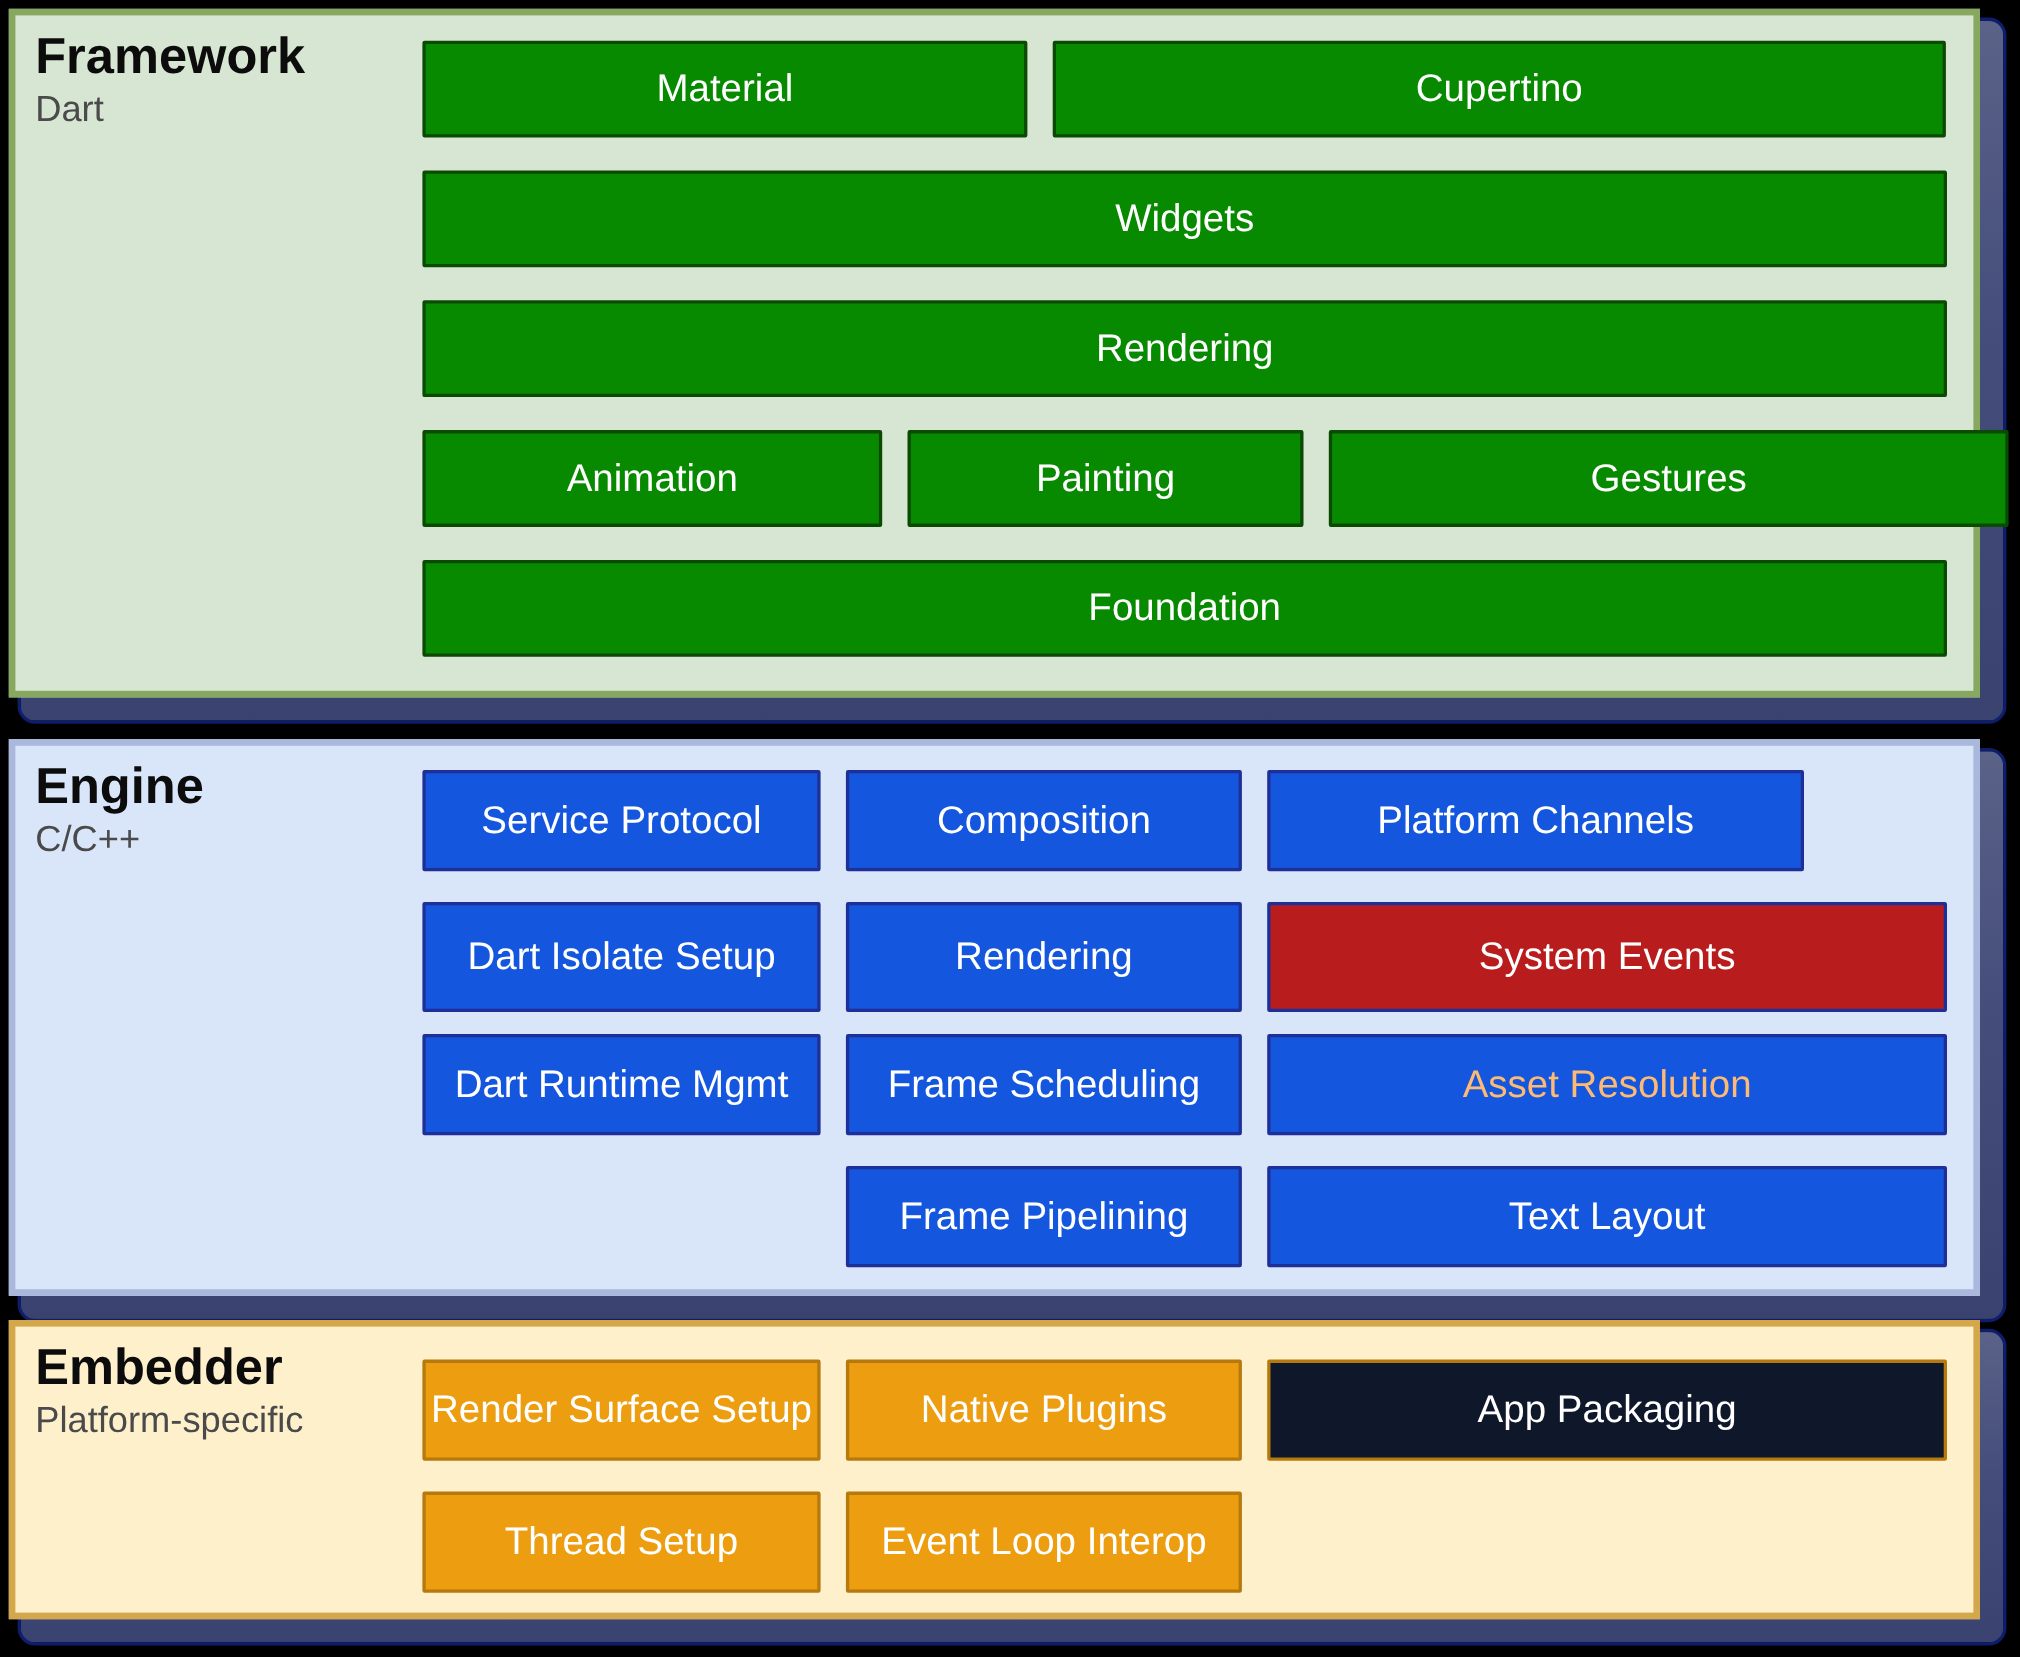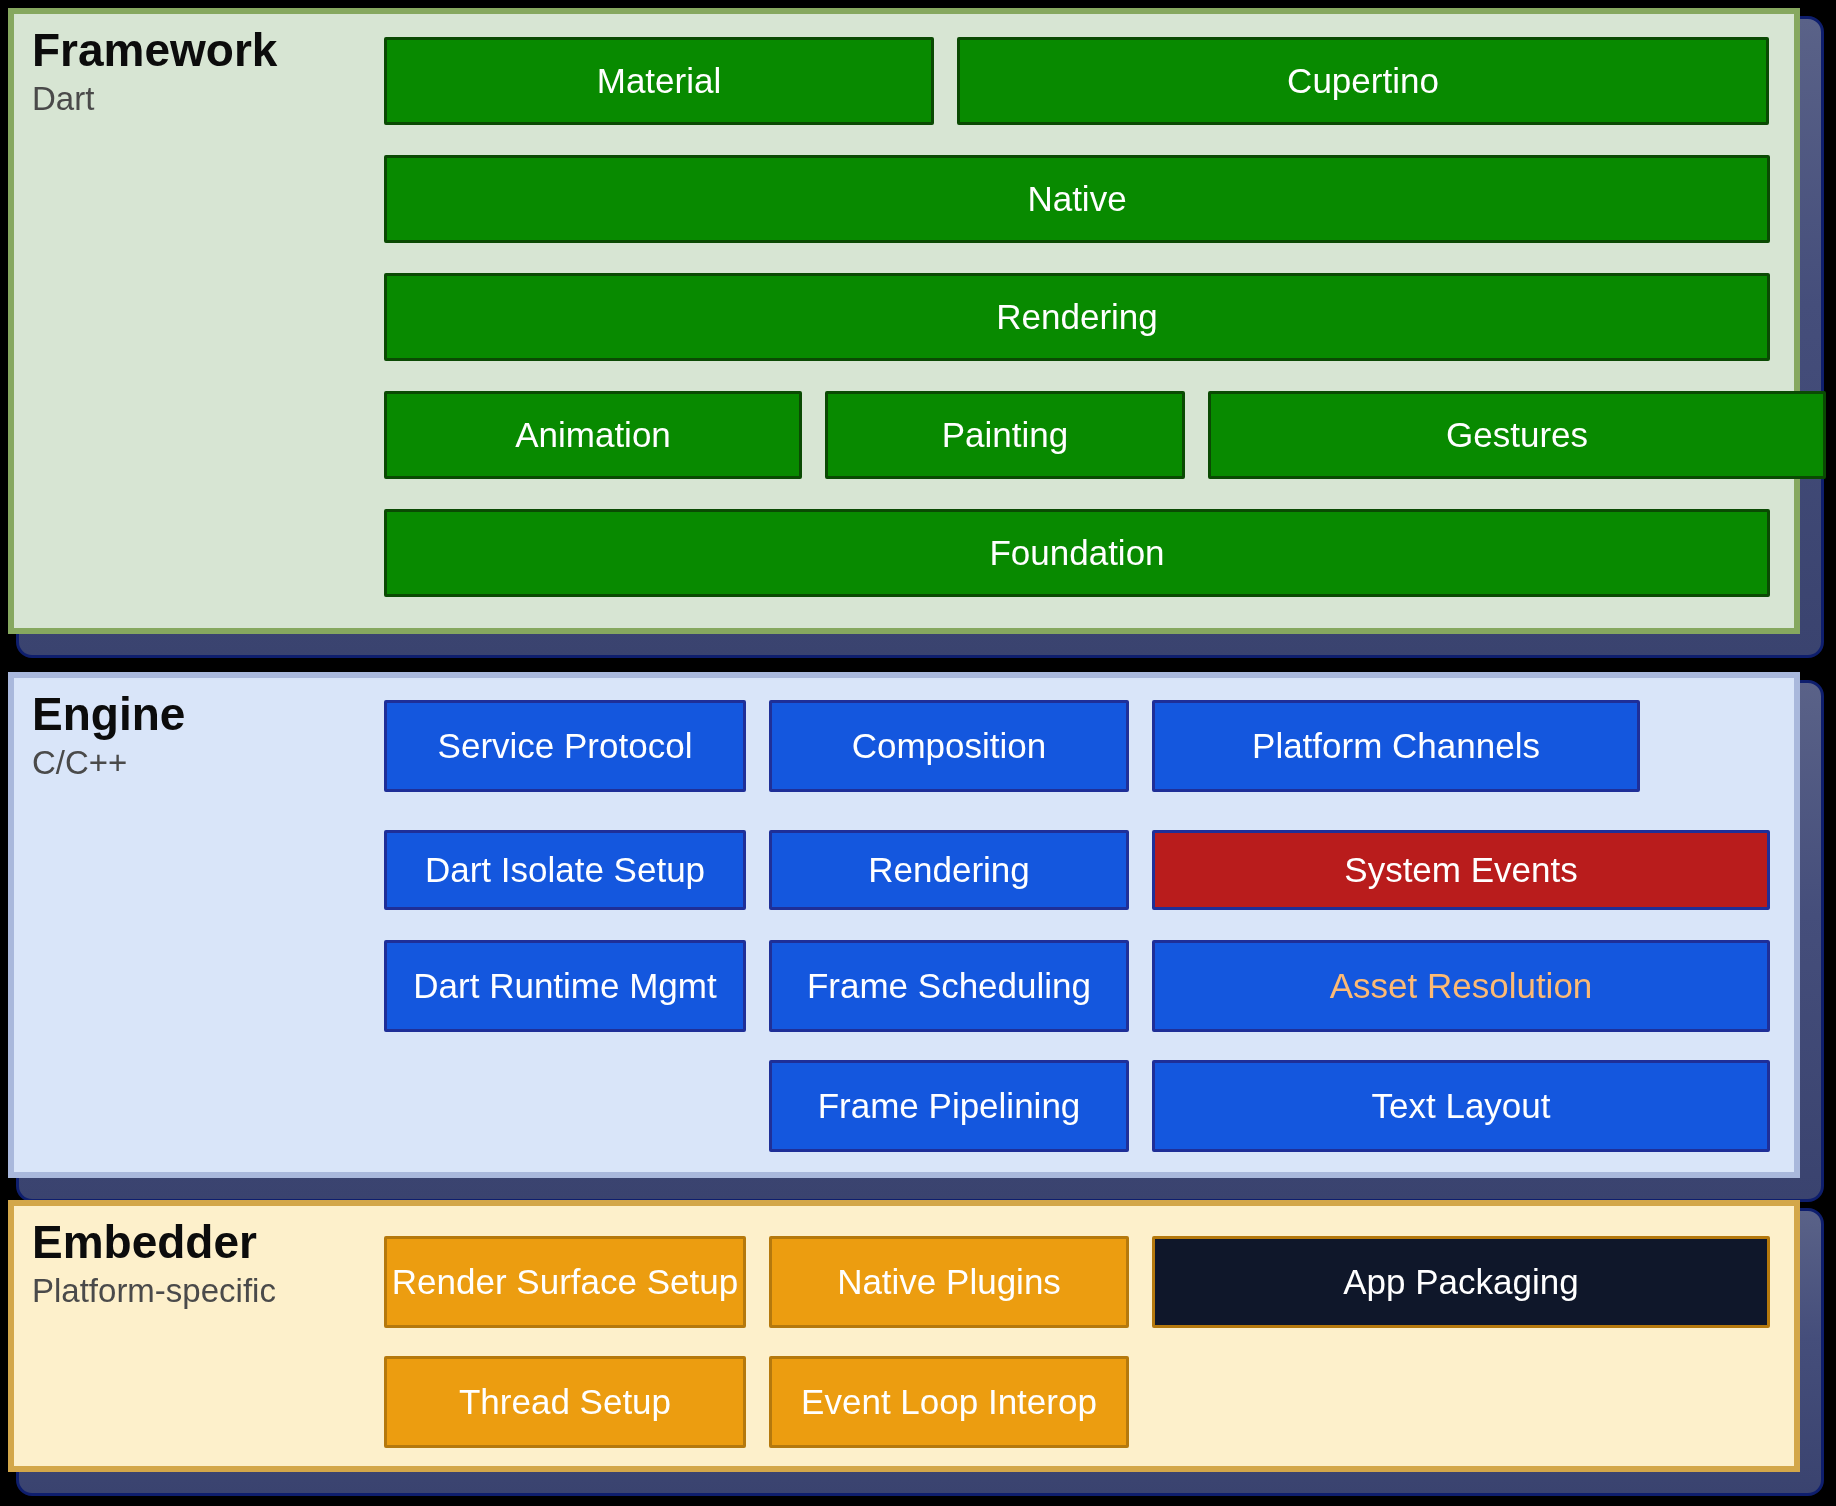--- a/index.html
+++ b/index.html
@@ -52,21 +52,21 @@
         <div class="row" style="top: 23px; height: 88px;">
           <div class="box" style="width: 550px; background: rgb(8, 138, 0); border-color: rgb(10, 74, 3); color: rgb(255, 255, 255);">
             <span>Material</span>
           </div>
           <div class="box" style="width: 812px; background: rgb(8, 138, 0); border-color: rgb(10, 74, 3); color: rgb(255, 255, 255);">
             <span>Cupertino</span>
           </div>
         </div>
         <div class="row" style="top: 141px; height: 88px;">
           <div class="box" style="width: 1386px; background: rgb(8, 138, 0); border-color: rgb(10, 74, 3); color: rgb(255, 255, 255);">
-            <span>Native</span>
+            <span>Widgets</span>
           </div>
         </div>
         <div class="row" style="top: 259px; height: 88px;">
           <div class="box" style="width: 1386px; background: rgb(8, 138, 0); border-color: rgb(10, 74, 3); color: rgb(255, 255, 255);">
             <span>Rendering</span>
           </div>
         </div>
         <div class="row" style="top: 377px; height: 88px;">
           <div class="box" style="width: 418px; background: rgb(8, 138, 0); border-color: rgb(10, 74, 3); color: rgb(255, 255, 255);">
             <span>Animation</span>
@@ -94,21 +94,21 @@
           <div class="box" style="width: 362px; background: rgb(20, 87, 222); border-color: rgb(31, 47, 152); color: rgb(255, 255, 255);">
             <span>Service Protocol</span>
           </div>
           <div class="box" style="width: 360px; background: rgb(20, 87, 222); border-color: rgb(31, 47, 152); color: rgb(255, 255, 255);">
             <span>Composition</span>
           </div>
           <div class="box" style="width: 488px; background: rgb(20, 87, 222); border-color: rgb(31, 47, 152); color: rgb(255, 255, 255);">
             <span>Platform Channels</span>
           </div>
         </div>
-        <div class="row" style="top: 152px; height: 80px;">
+        <div class="row" style="top: 142px; height: 100px;">
           <div class="box" style="width: 362px; background: rgb(20, 87, 222); border-color: rgb(31, 47, 152); color: rgb(255, 255, 255);">
             <span>Dart Isolate Setup</span>
           </div>
           <div class="box" style="width: 360px; background: rgb(20, 87, 222); border-color: rgb(31, 47, 152); color: rgb(255, 255, 255);">
             <span>Rendering</span>
           </div>
           <div class="box" style="width: 618px; background: #b91c1c; border-color: rgb(31, 47, 152); color: rgb(255, 255, 255);">
             <span>System Events</span>
           </div>
         </div>

